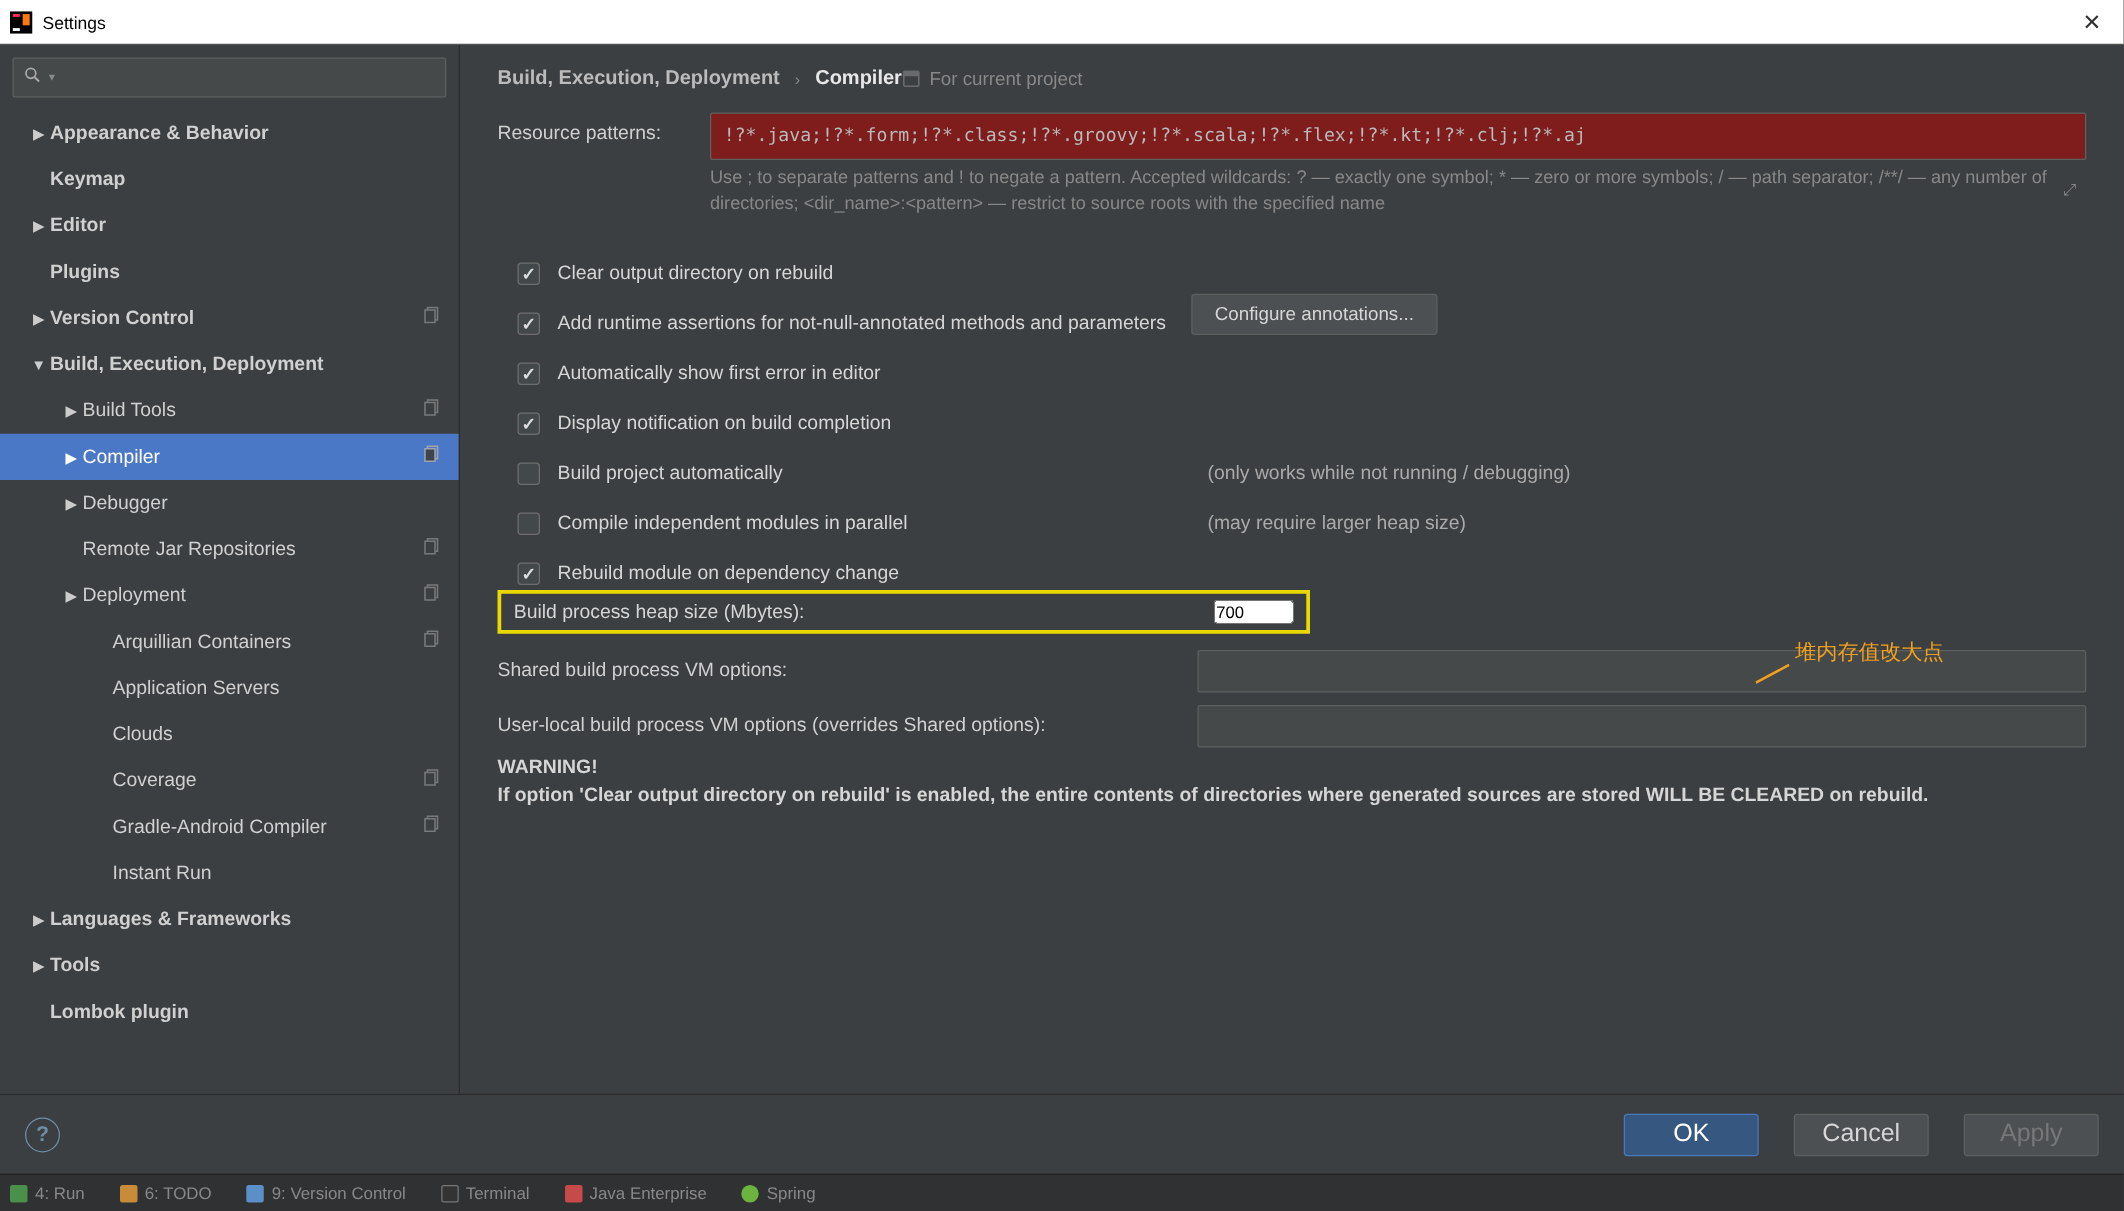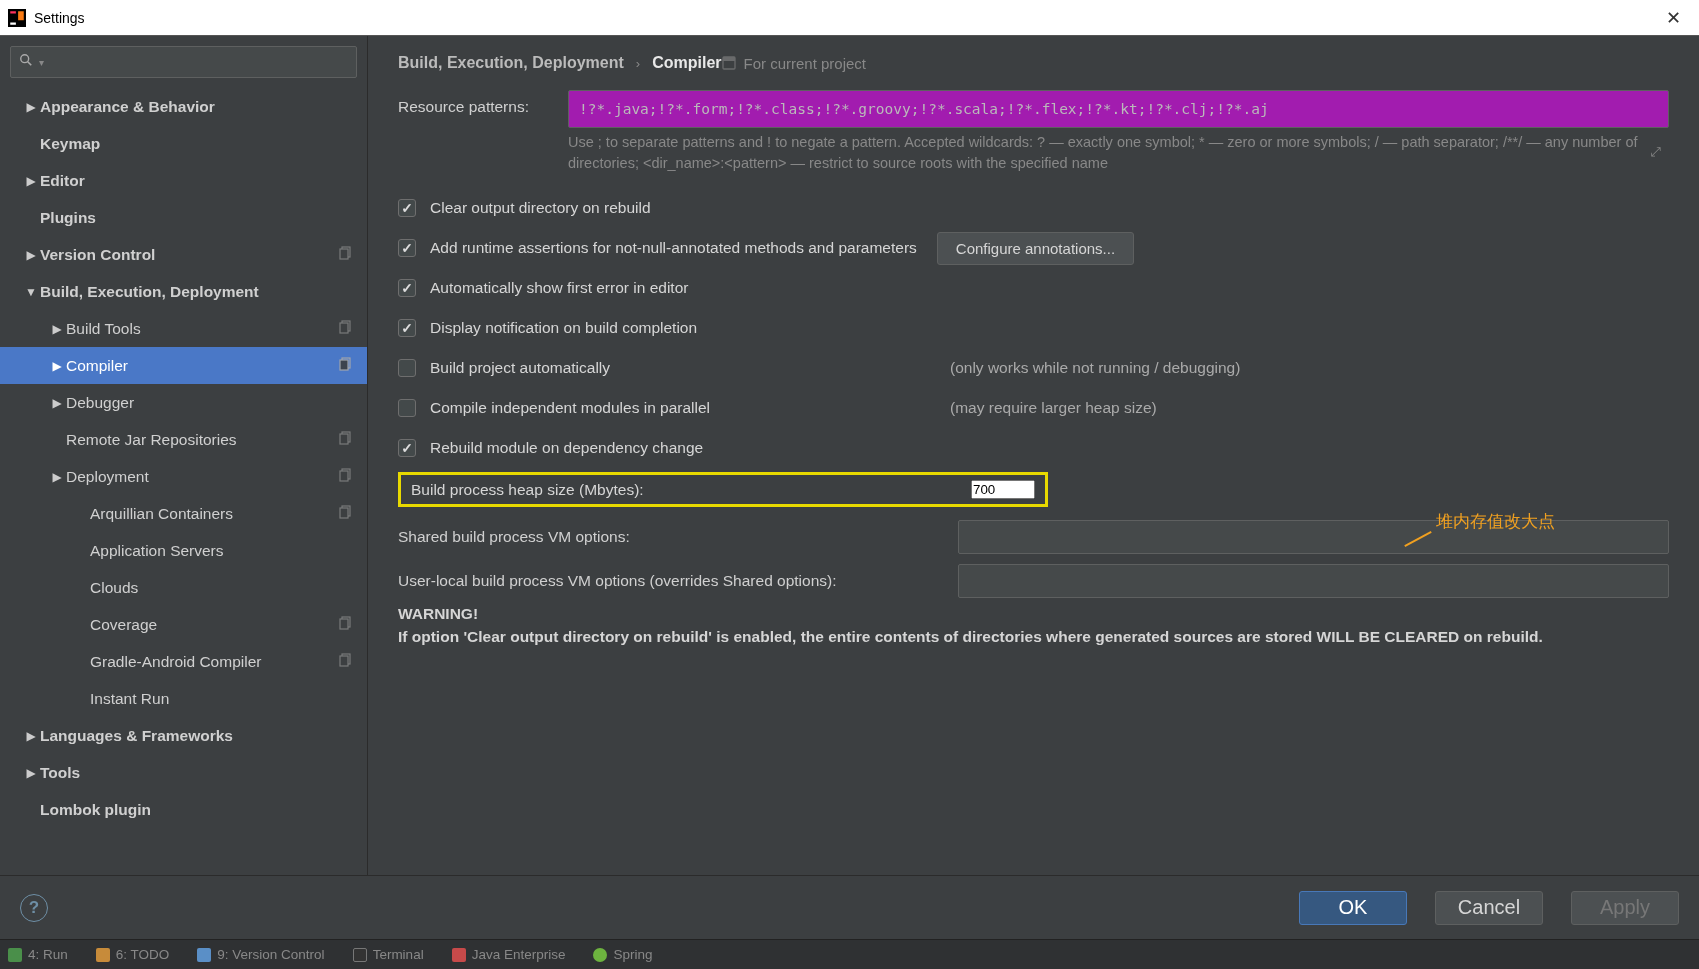--- a/index.html
+++ b/index.html
@@ -34,26 +34,26 @@
 .breadcrumb { display: flex; align-items: center; font-size: 16px; margin-bottom: 18px; }
 .breadcrumb .bc1 { color: #bbbbbb; font-weight: 600; }
 .breadcrumb .sep { margin: 0 12px; color: #888; font-size: 13px; }
 .breadcrumb .bc2 { color: #e8e8e8; font-weight: 700; }
 .breadcrumb .scope { color: #888; display: flex; align-items: center; font-size: 15px; }
 .breadcrumb .scope .scope-icn { width: 14px; height: 14px; margin-right: 8px; opacity: 0.6; }
 .label-col { color: #d0d0d0; font-size: 15.5px; }
 
 .pattern-row { display: flex; align-items: flex-start; margin-bottom: 4px; }
 .pattern-row .label-col { width: 170px; padding-top: 8px; }
-.pattern-input { flex: 1; background: #a21caf; border: 1px solid #5e6060; color: #bababa; font-family: "Consolas", monospace; font-size: 14.5px; padding: 8px 32px 8px 10px; height: 38px; border-radius: 2px; position: relative; }
+.pattern-input { flex: 1; background: #7f1d1d; border: 1px solid #5e6060; color: #bababa; font-family: "Consolas", monospace; font-size: 14.5px; padding: 8px 32px 8px 10px; height: 38px; border-radius: 2px; position: relative; }
 .expand-hint { position: absolute; right: 38px; top: 108px; color: #888; font-size: 13px; }
 
 .help-text { color: #888; font-size: 14.5px; line-height: 1.45; margin-left: 170px; margin-bottom: 14px; }
 
-.check-row { display: flex; align-items: center; height: 40px; }
+.check-row { display: flex; align-items: flex-end; height: 40px; margin-left: 16px; }
 .check-row .cb { width: 18px; height: 18px; border: 1px solid #6e6e6e; border-radius: 3px; background: #43494a; margin-right: 14px; display: flex; align-items: center; justify-content: center; }
 .check-row .cb.checked::after { content: "✓"; color: #ddd; font-size: 14px; font-weight: bold; }
 .check-row .cl { color: #d6d6d6; font-size: 15.5px; }
 .check-row .hint { color: #aaa; font-size: 15.5px; }
 
 .btn-config { background: #4c5052; border: 1px solid #5e6060; color: #d6d6d6; padding: 7px 18px; font-size: 15px; border-radius: 3px; margin-left: 20px; }
 
 .field-row { display: flex; align-items: center; height: 44px; }
 .field-row .label-col { width: 560px; font-size: 15.5px; }
 .field-row input { background: #45494a; border: 1px solid #5e6060; color: #d6d6d6; font-size: 15px; padding: 6px 10px; height: 34px; border-radius: 2px; }

